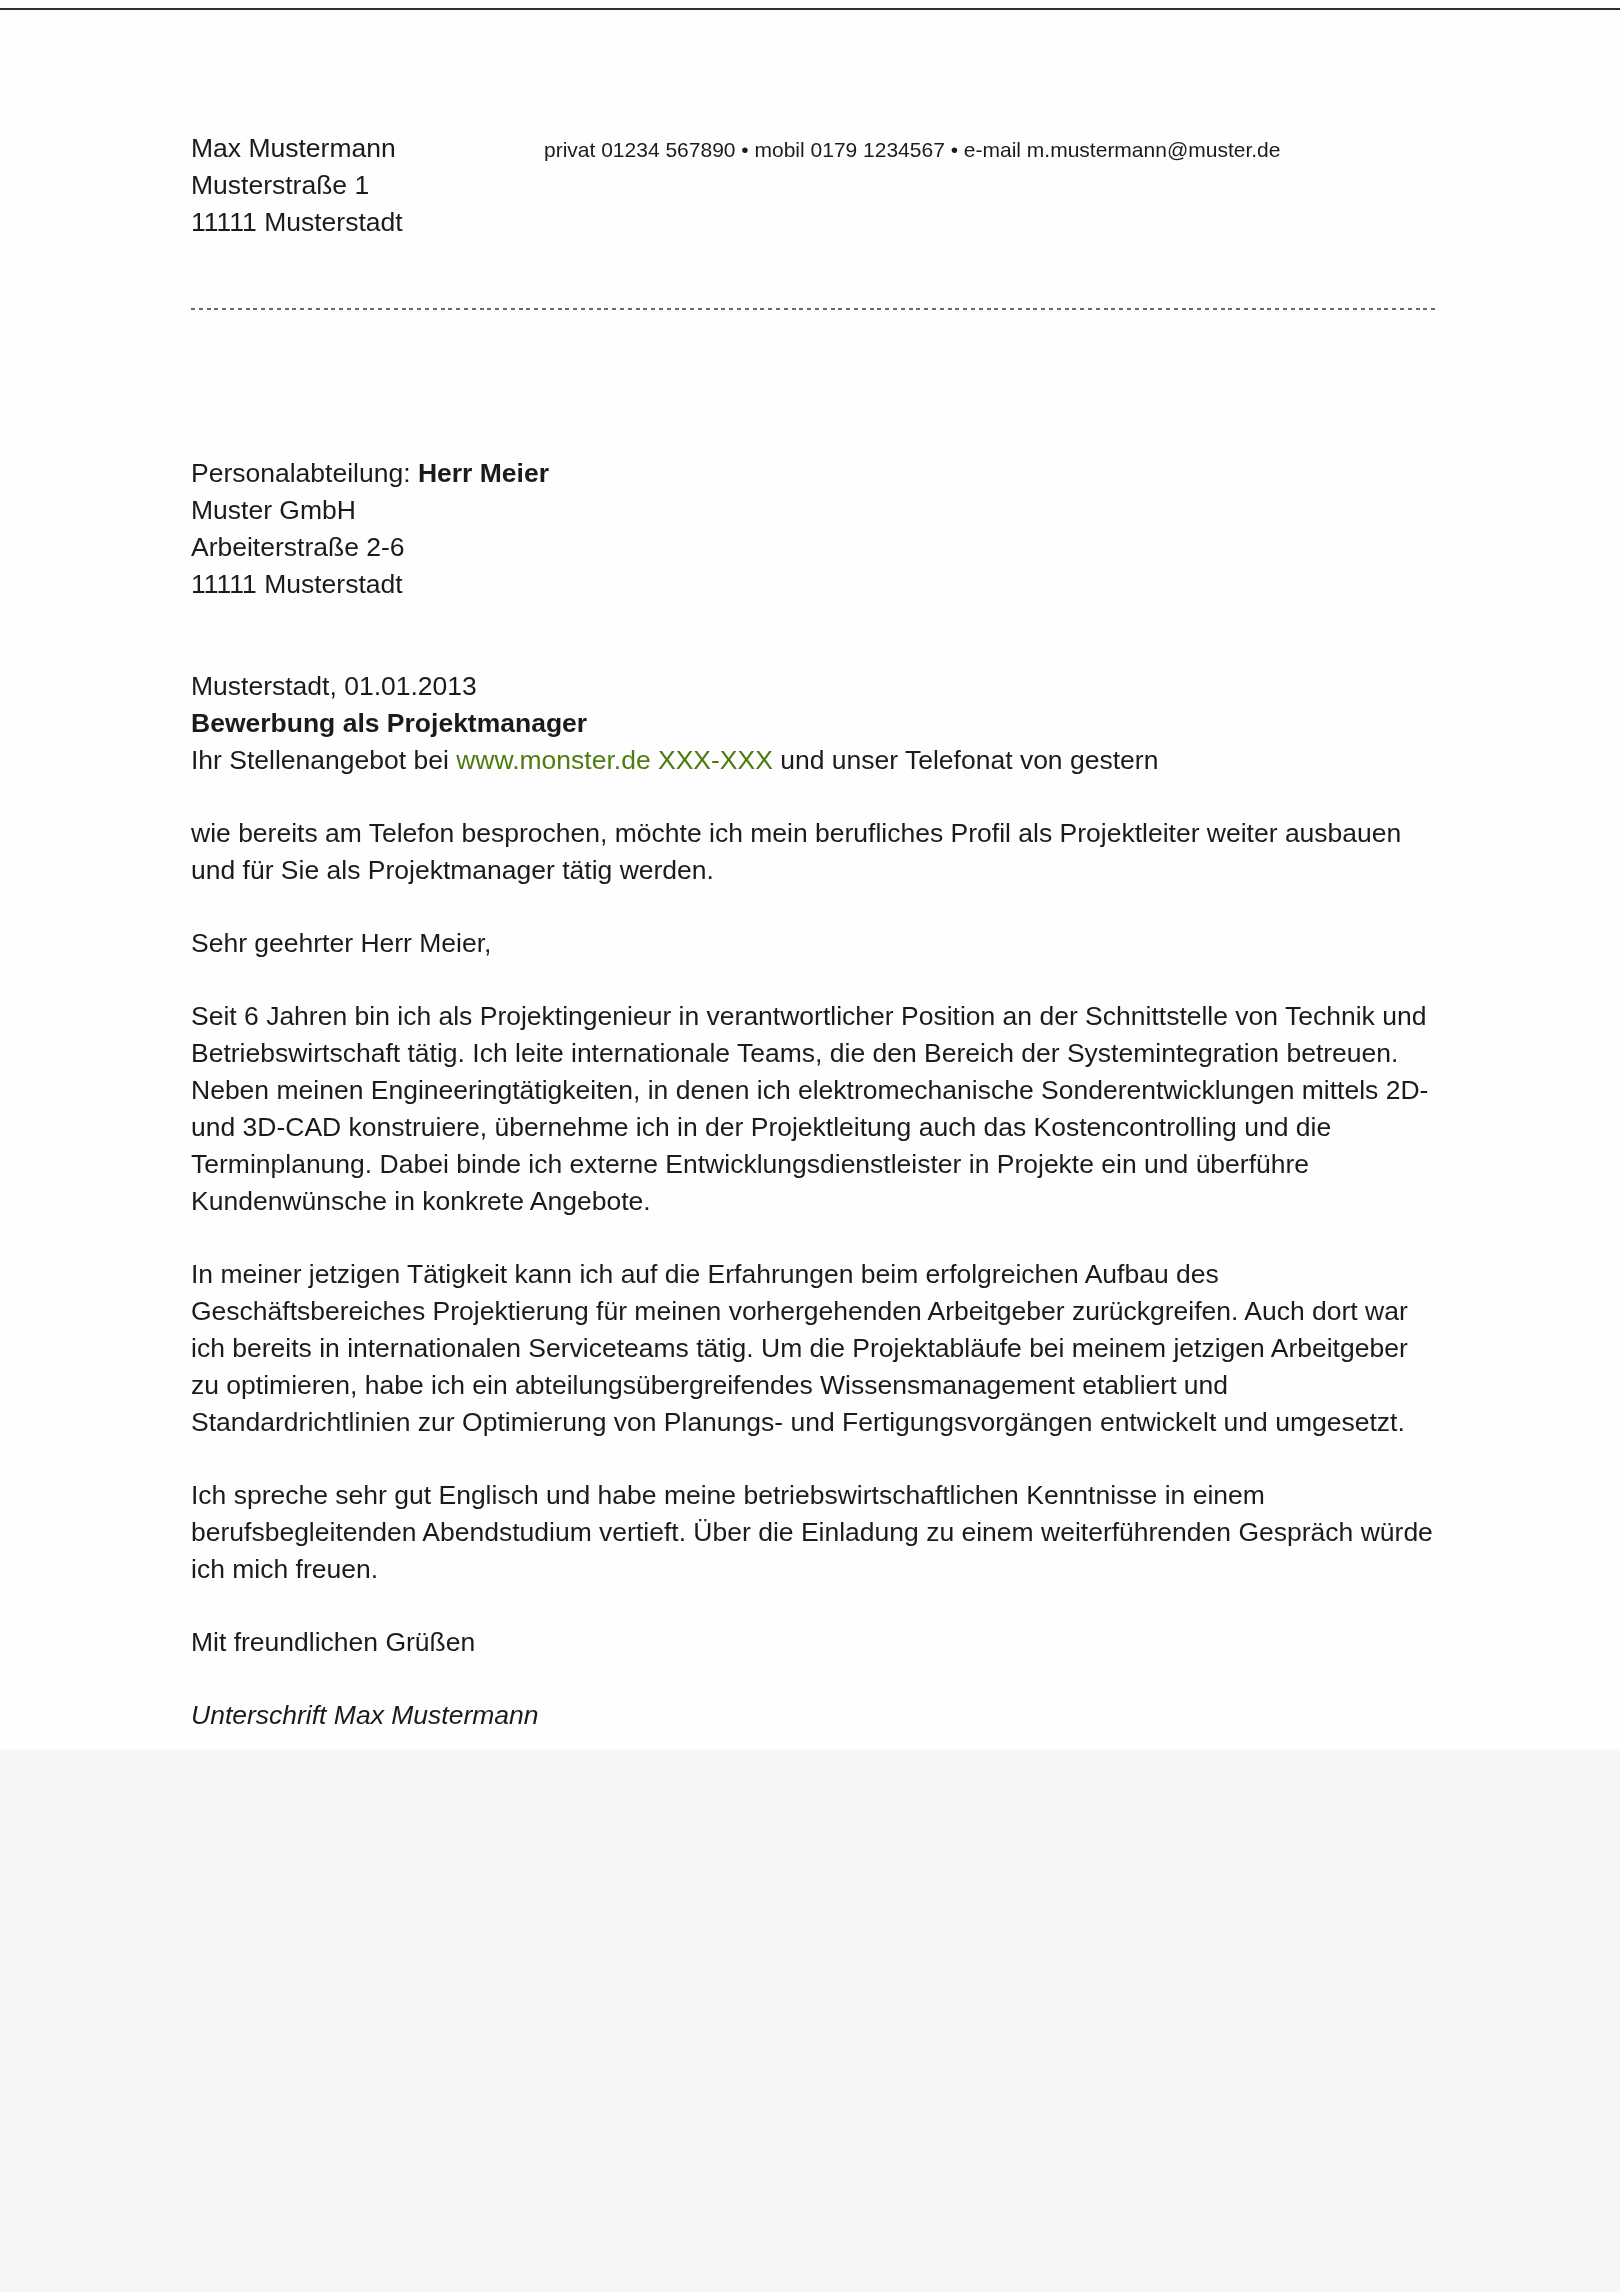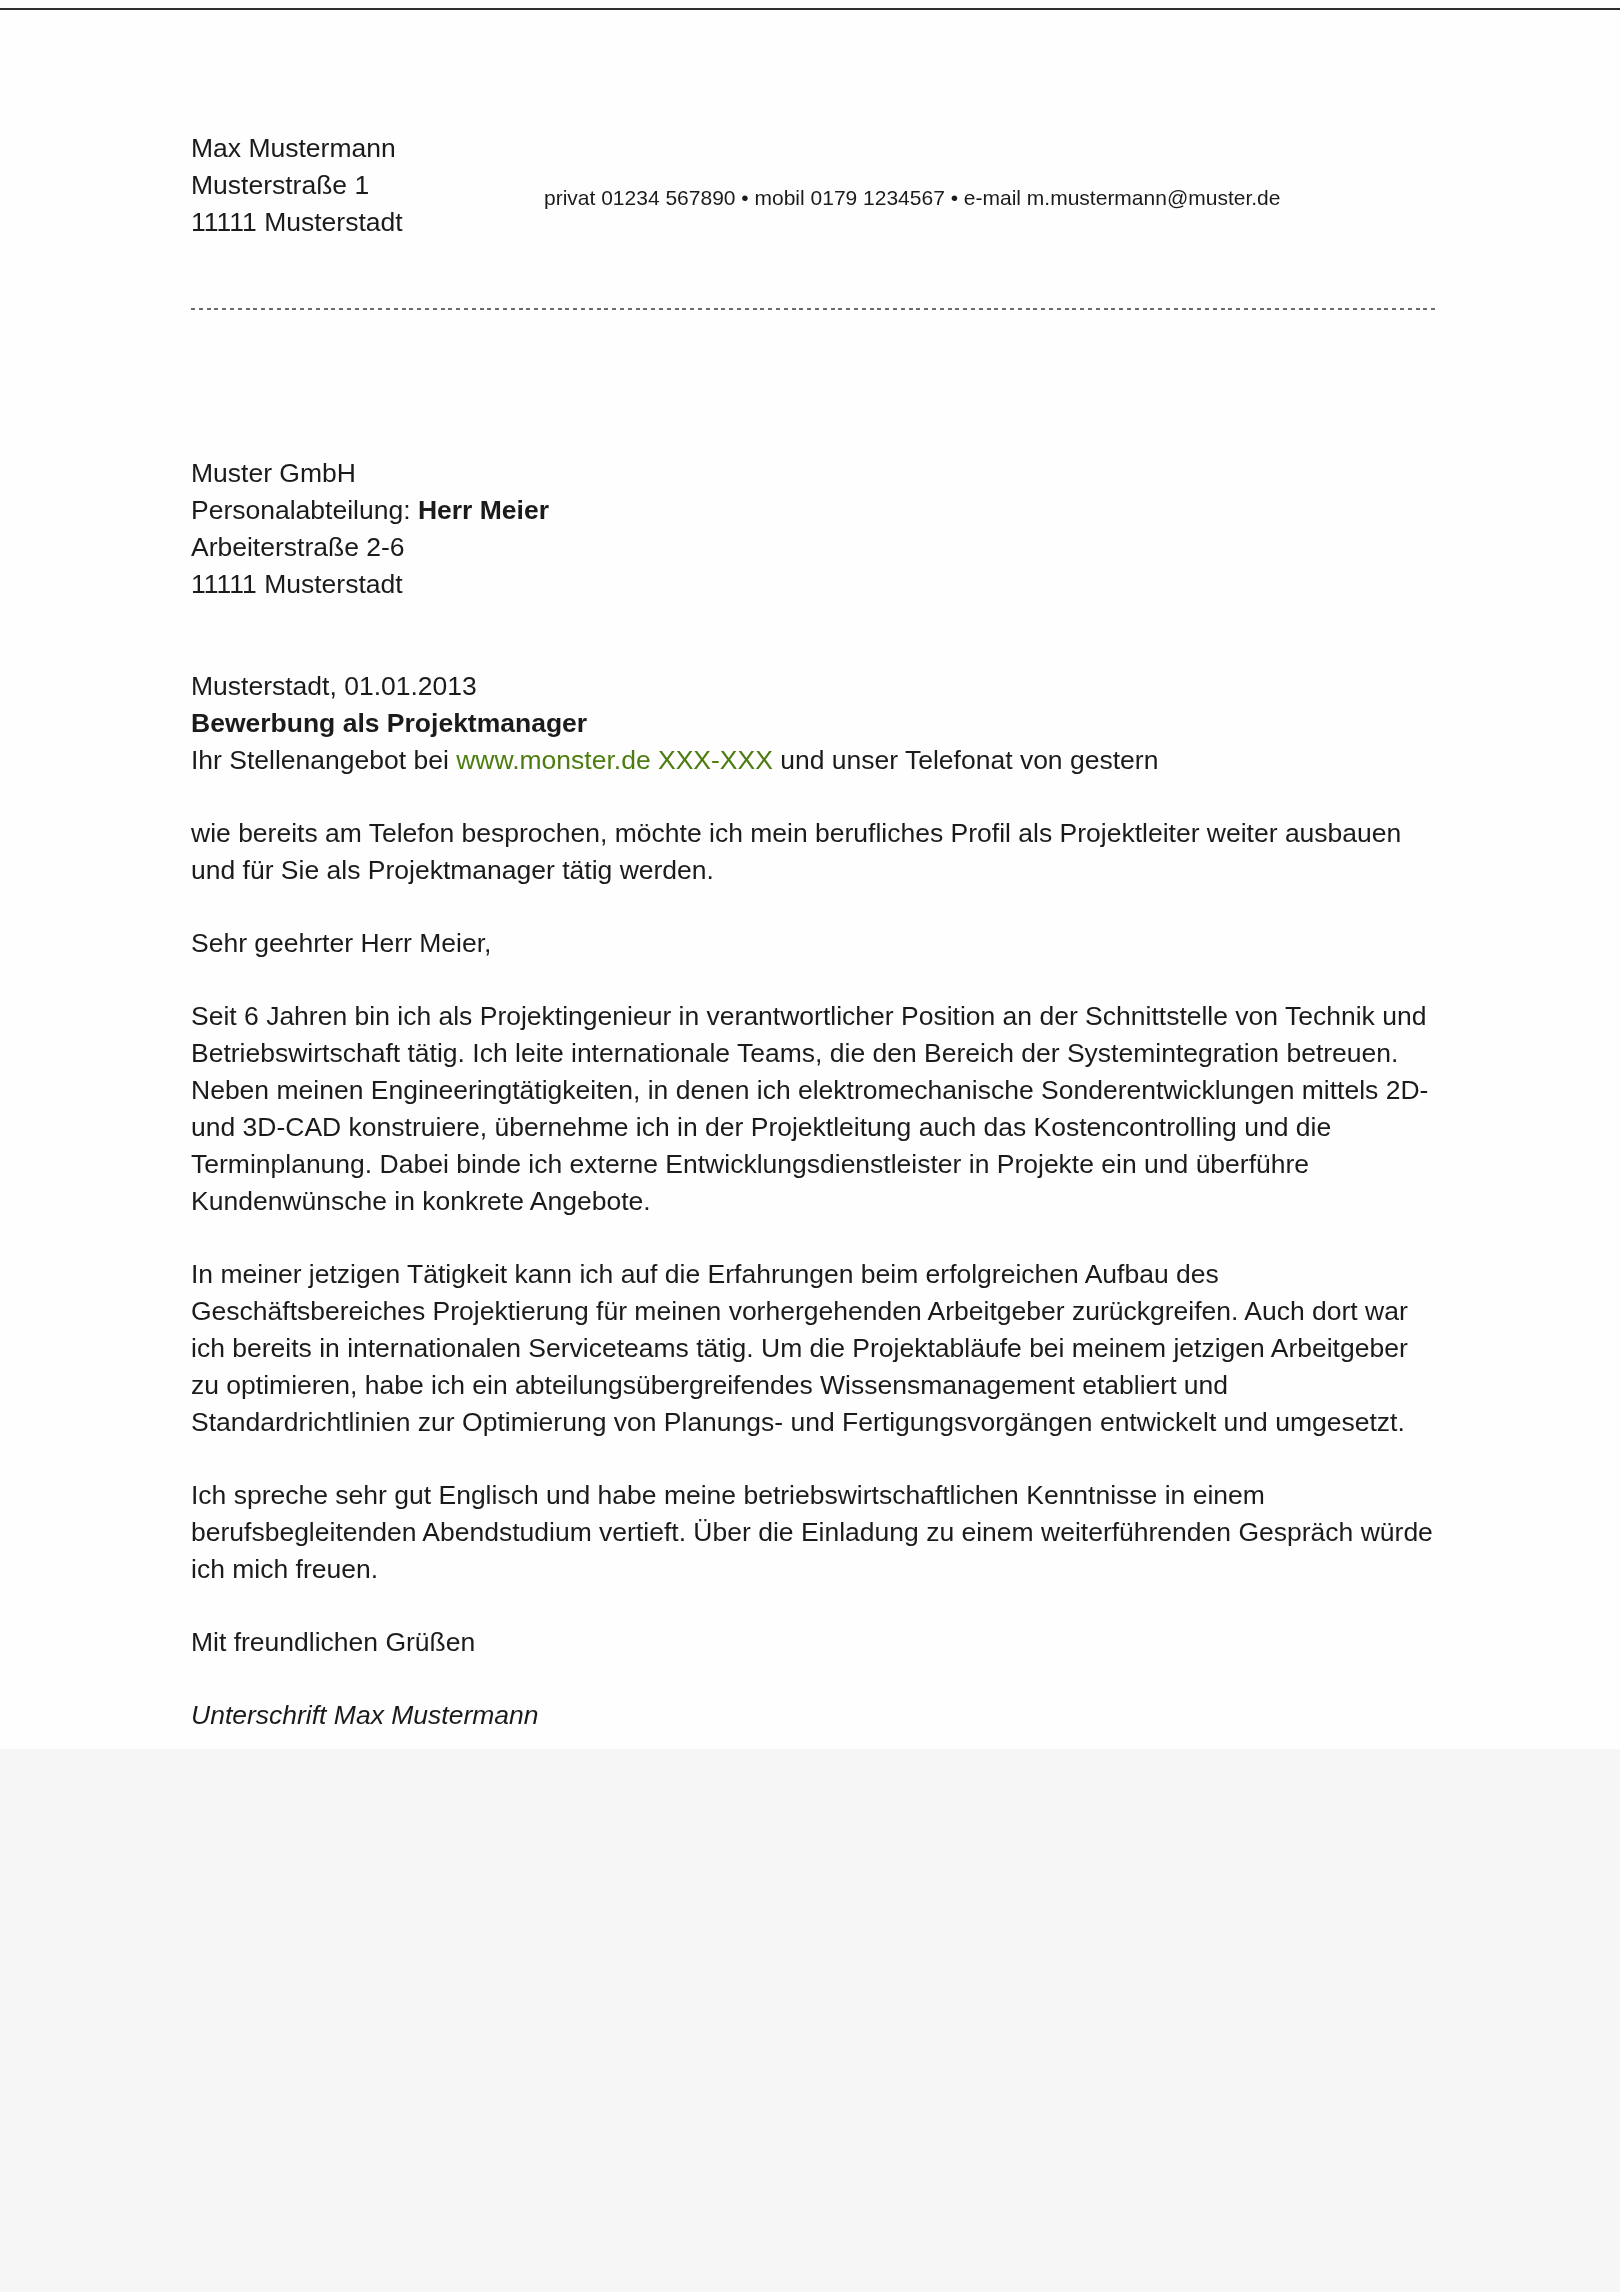--- a/index.html
+++ b/index.html
@@ -29,21 +29,20 @@
   .header-row {
     display: flex;
     align-items: flex-start;
   }
   .sender-block { width: 353px; flex: 0 0 353px; }
   .contact-line {
     font-size: 21px;
     line-height: 29px;
     padding-top: 4.9px;
     white-space: nowrap;
-    margin-top: 48px;
   }
   .separator {
     margin-top: 67px;
     height: 2px;
     width: 100%;
     background: repeating-linear-gradient(to right, #6a6a6a 0 3.9px, transparent 3.9px 7.8px);
   }
   .recipient-block { margin-top: 145px; }
   .bold { font-weight: 700; }
   .date-line { margin-top: 65px; text-align: left; }
@@ -76,22 +75,22 @@
         <div>Max Mustermann</div>
         <div>Musterstraße 1</div>
         <div>11111 Musterstadt</div>
       </div>
       <div class="contact-line">privat 01234 567890 • mobil 0179 1234567 • e-mail m.mustermann@muster.de</div>
     </div>
 
     <div class="separator"></div>
 
     <div class="recipient-block">
+      <div><span>Personalabteilung: </span><span class="bold">Herr Meier</span></div>
       <div>Muster GmbH</div>
-      <div><span>Personalabteilung: </span><span class="bold">Herr Meier</span></div>
       <div>Arbeiterstraße 2-6</div>
       <div>11111 Musterstadt</div>
     </div>
 
     <div class="date-line">Musterstadt, 01.01.2013</div>
 
     <div class="subject-block">
       <div class="subject-title">Bewerbung als Projektmanager</div>
       <div><span>Ihr Stellenangebot bei </span><span class="link">www.monster.de XXX-XXX</span><span> und unser Telefonat von gestern</span></div>
     </div>

